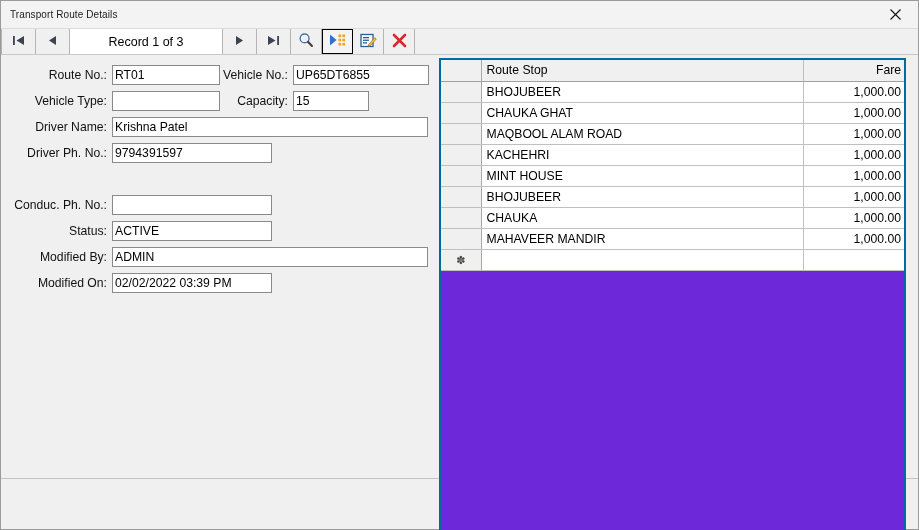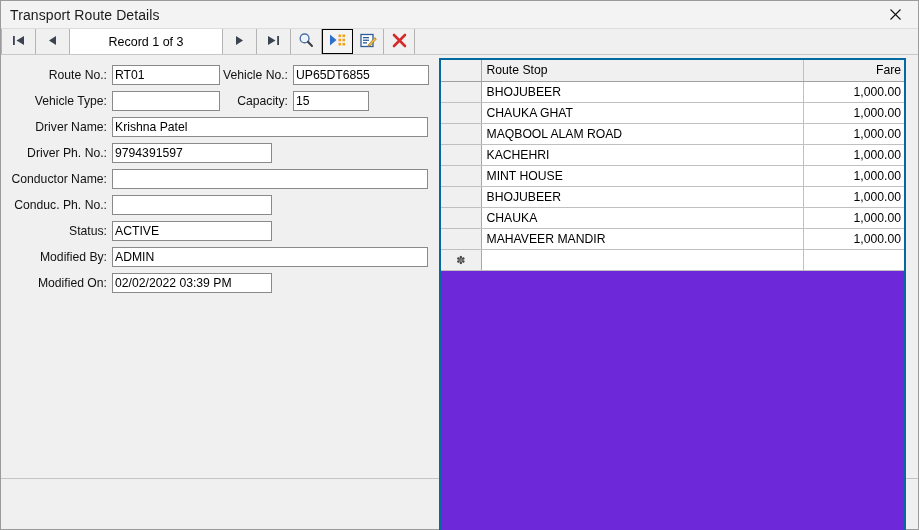--- a/index.html
+++ b/index.html
@@ -31,21 +31,21 @@
     height: 27px;
     min-height: 27px;
     background: #f3f3f3;
     border-bottom: 1px solid #dcdcdc;
     display: flex;
     align-items: center;
     position: relative;
   }
   .titlebar-text {
     padding-left: 9px;
-    font-size: 14px;
+    font-size: 10px;
     color: #1b1b1b;
     letter-spacing: 0.1px;
   }
   .titlebar-close {
     position: absolute;
     right: 0;
     top: 0;
     width: 46px;
     height: 27px;
     display: flex;
@@ -343,24 +343,20 @@
       <div class="field-row" style="left:0; top:62px;">
         <div class="field-label" style="width:106px;">Driver Name:</div>
         <input class="txt" style="width: 316px;" value="Krishna Patel">
       </div>
 
       <div class="field-row" style="left:0; top:88px;">
         <div class="field-label" style="width:106px;">Driver Ph. No.:</div>
         <input class="txt" style="width: 160px;" value="9794391597">
       </div>
 
-      <div class="field-row" style="left:0; top:114px;">
-        <div class="field-label" style="width:106px;">Conductor Name:</div>
-        <input class="txt" style="width: 316px;" value="">
-      </div>
 
       <div class="field-row" style="left:0; top:140px;">
         <div class="field-label" style="width:106px;">Conduc. Ph. No.:</div>
         <input class="txt" style="width: 160px;" value="">
       </div>
 
       <div class="field-row" style="left:0; top:166px;">
         <div class="field-label" style="width:106px;">Status:</div>
         <input class="txt" style="width: 160px;" value="ACTIVE">
       </div>

